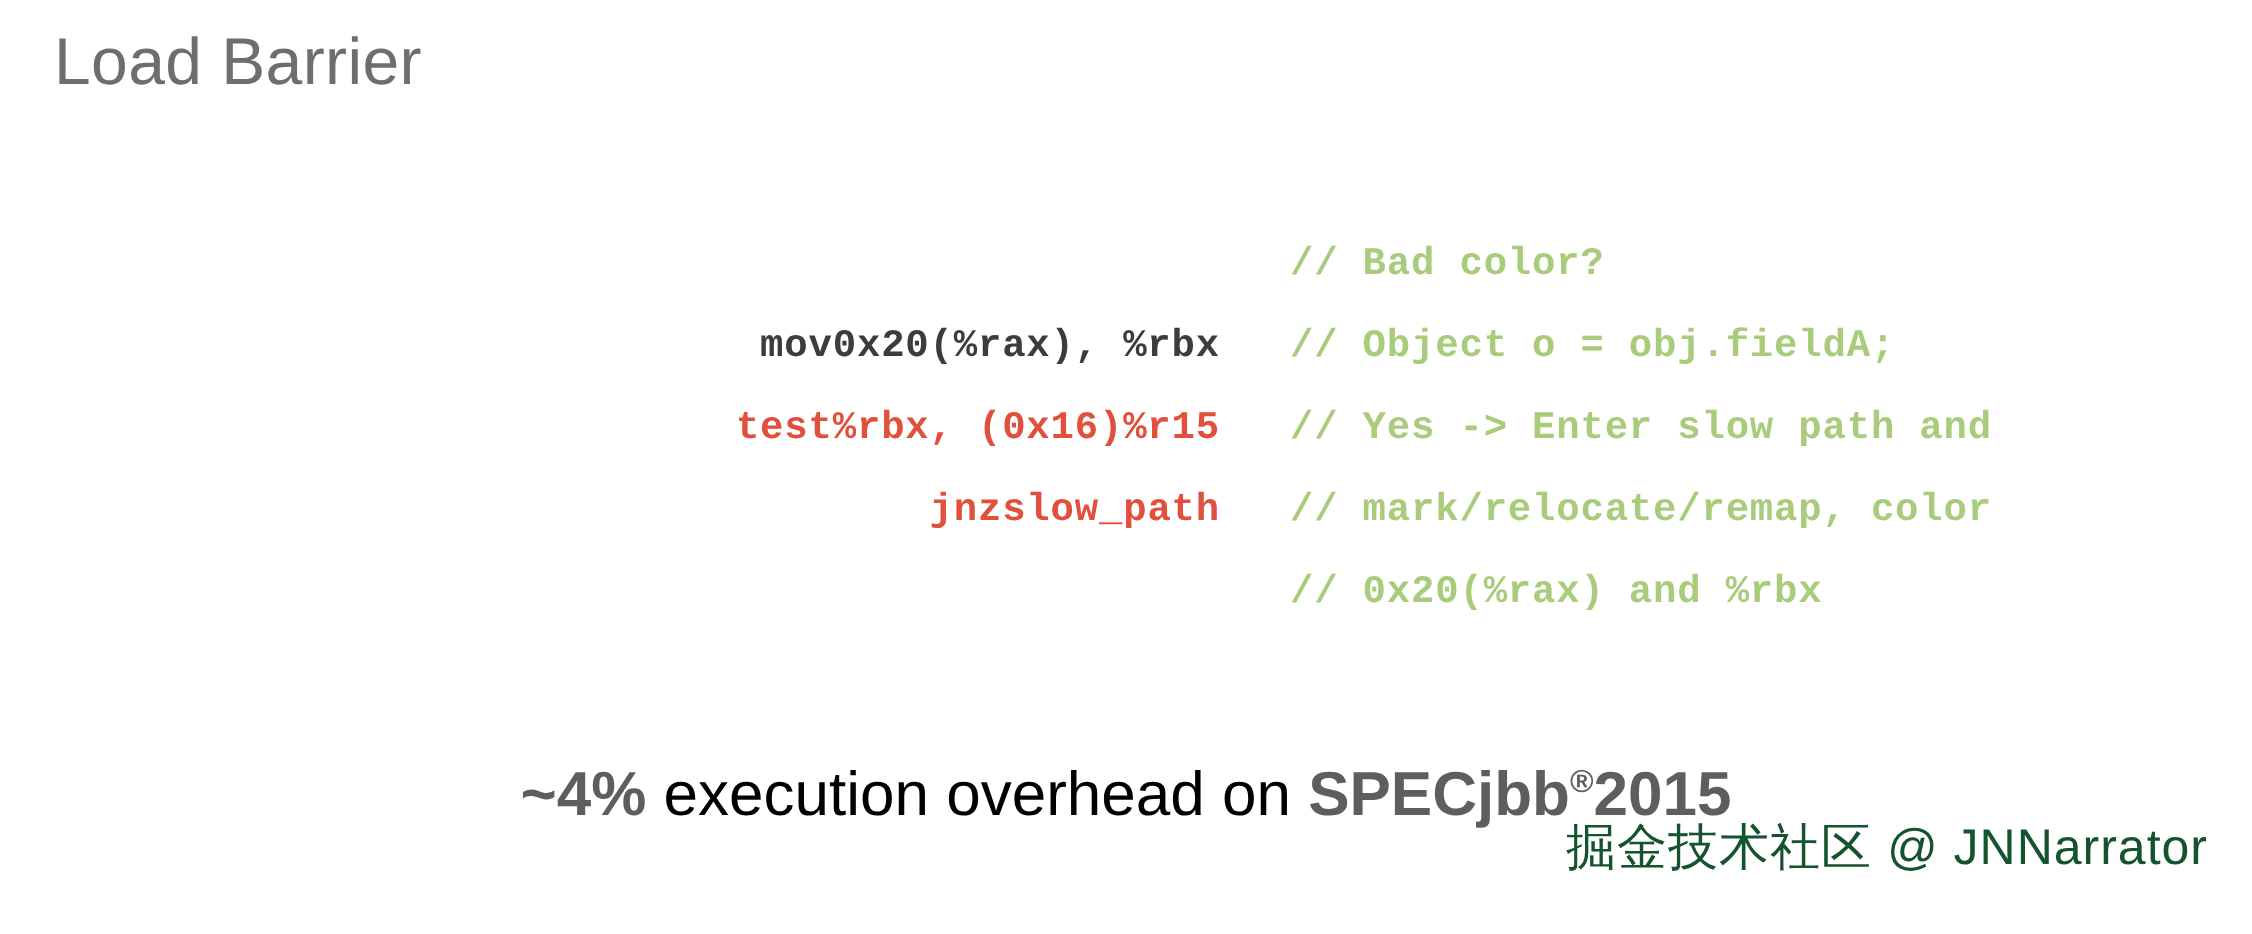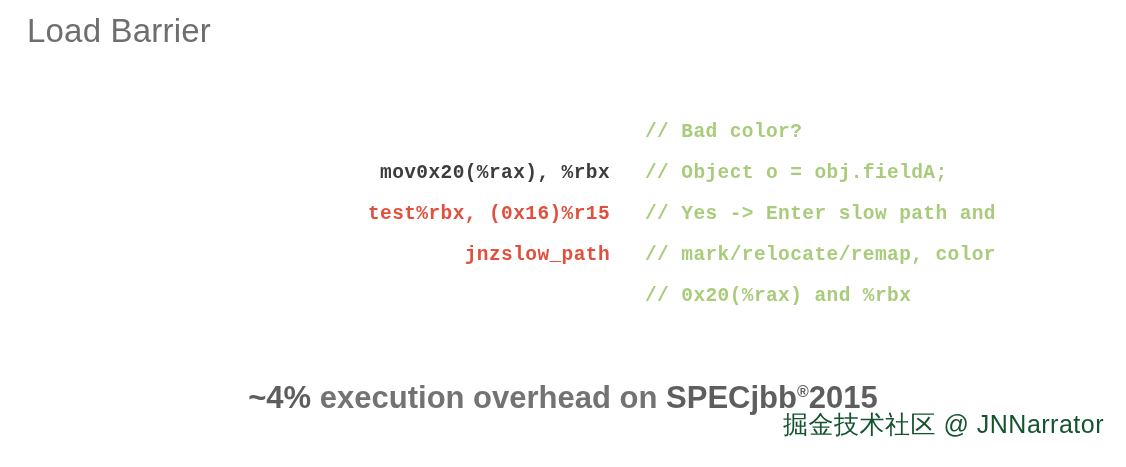--- a/index.html
+++ b/index.html
@@ -94,22 +94,22 @@
     font-size: 31px;
     line-height: 40px;
     color: #8c8c8c;
     white-space: nowrap;
   }
   .caption .cap-strong {
     font-weight: bold;
     color: #5e5e5e;
   }
   .caption .cap-normal {
-    font-weight: 700;
-    color: #737373;
+    font-weight: 400;
+    color: #000000;
   }
   .caption .cap-reg {
     font-size: 16px;
     vertical-align: super;
     font-weight: bold;
     color: #5e5e5e;
   }
 
   
   .watermark {

